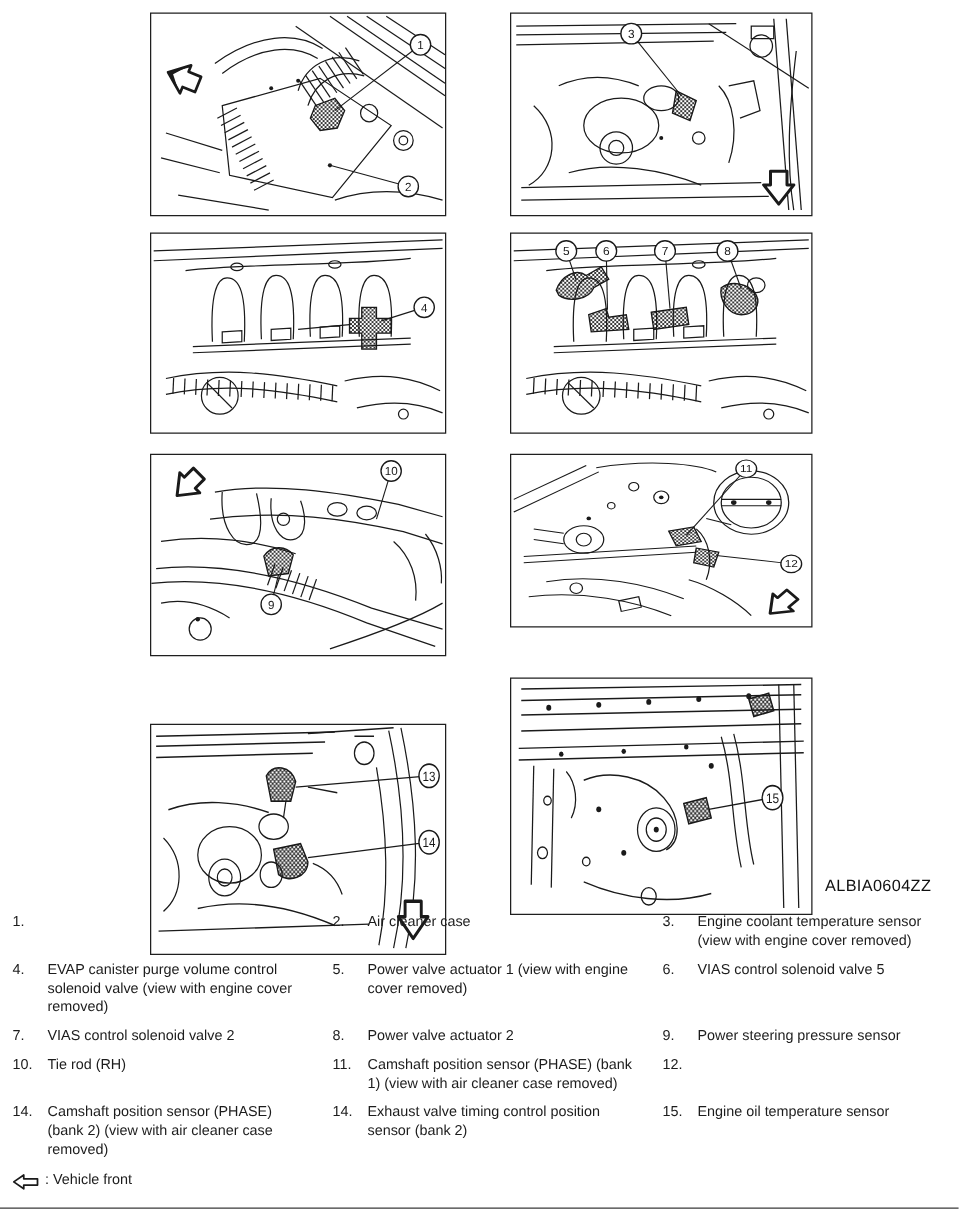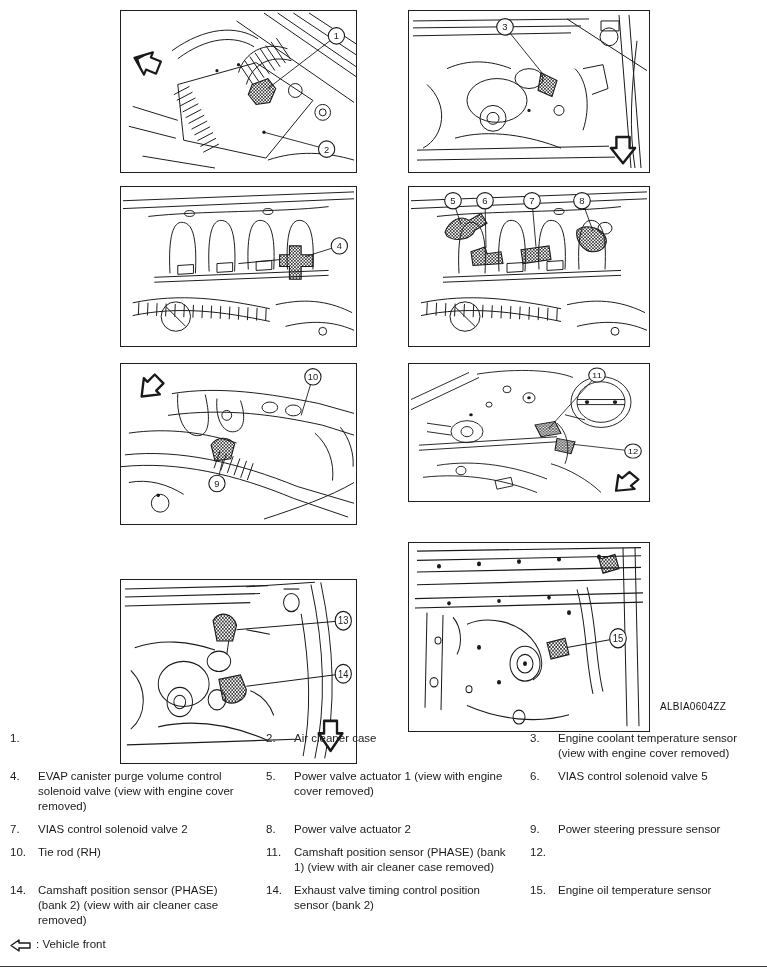--- a/index.html
+++ b/index.html
@@ -1,20 +1,20 @@
 <!DOCTYPE html>
 <html><head>
 <meta charset="utf-8">
 <style>
   html,body{margin:0;padding:0;}
   body{background:#ffffff;font-family:"Liberation Sans", sans-serif;}
   .page{position:relative;width:767px;height:971px;background:#ffffff;overflow:hidden;color:#1a1a1a;}
   .panel{position:absolute;border:1px solid #1f1f1f;background:#fff;box-sizing:border-box;}
   .panel svg{display:block;width:100%;height:100%;}
-  .figure-code{position:absolute;font-size:10px;letter-spacing:.3px;color:#111;}
+  .figure-code{position:absolute;font-size:13px;letter-spacing:.3px;color:#111;}
   .legend{position:absolute;left:10px;top:731px;width:753px;font-size:11.5px;line-height:15px;color:#1c1c1c;}
   .legend-row{display:grid;grid-template-columns:256px 264px auto;margin-bottom:8px;}
   .legend-item{display:flex;align-items:flex-start;box-sizing:border-box;padding-right:24px;}
   .legend-num{flex:0 0 28px;}
   .legend-text{flex:1;}
   .vehicle-front{position:absolute;left:10px;top:938px;display:flex;align-items:flex-start;font-size:11.5px;color:#1c1c1c;}
   .vehicle-front svg{margin-right:4px;display:block;}
   .bottom-rule{position:absolute;left:0;top:966px;width:767px;height:1px;background:#3a3a3a;}
 </style>
 </head>

